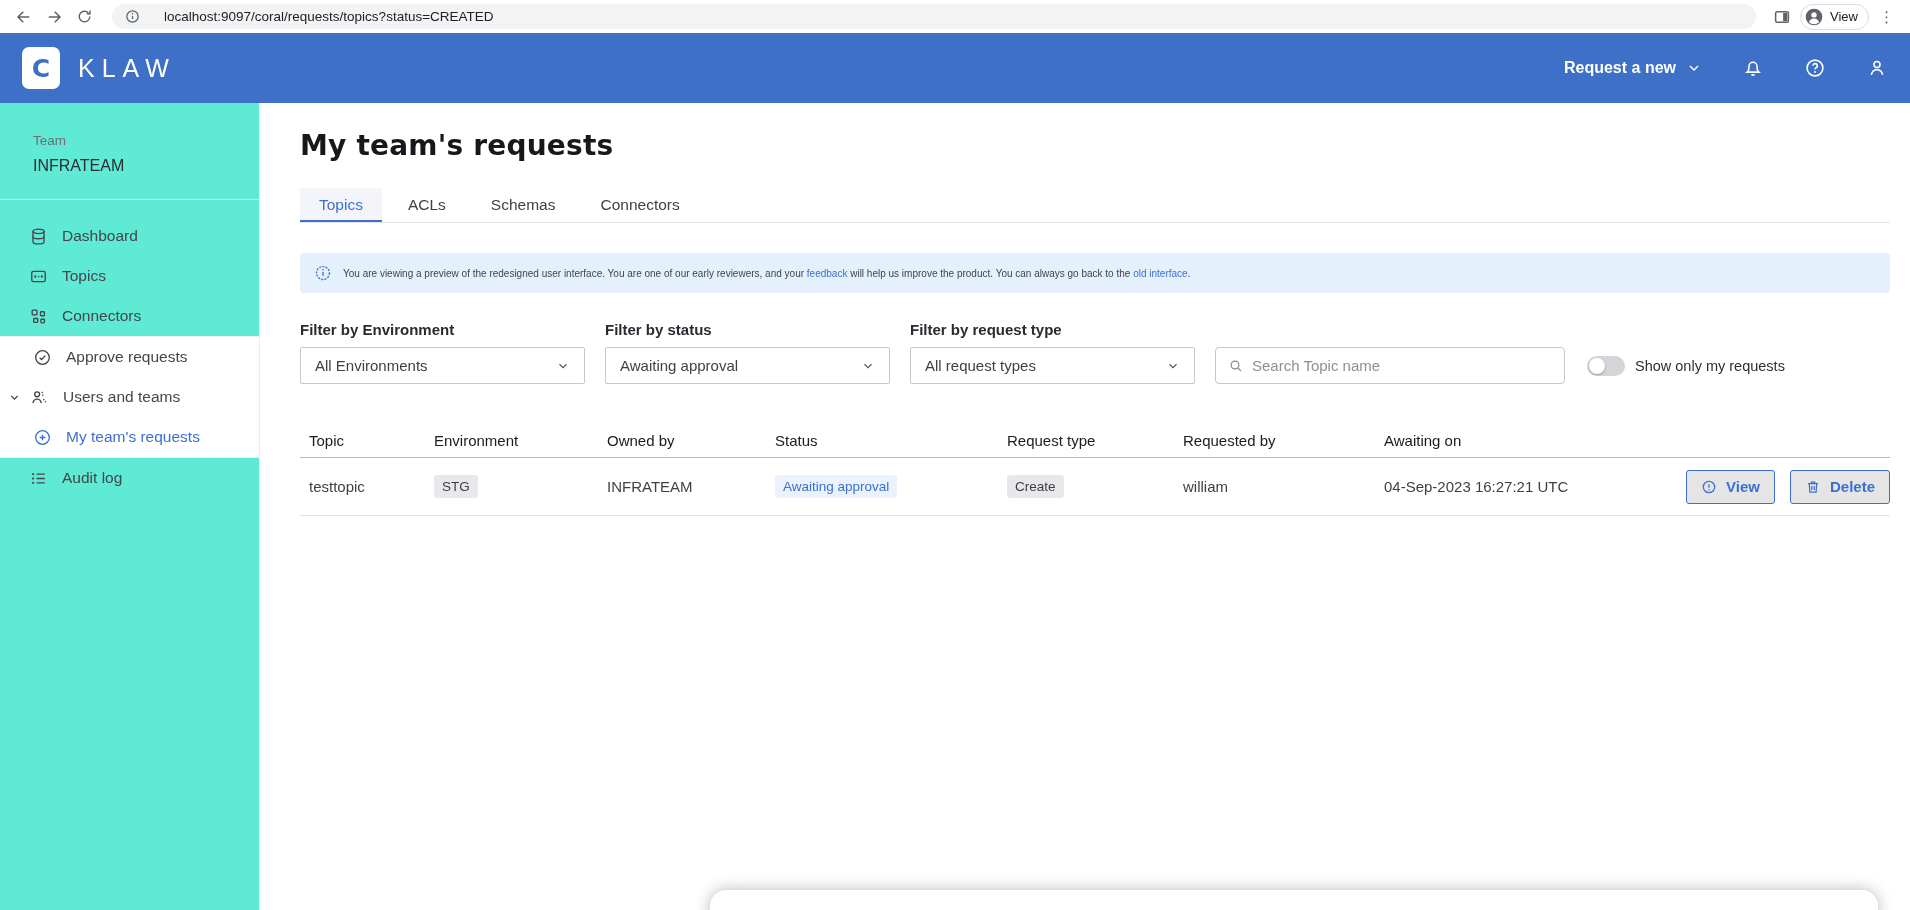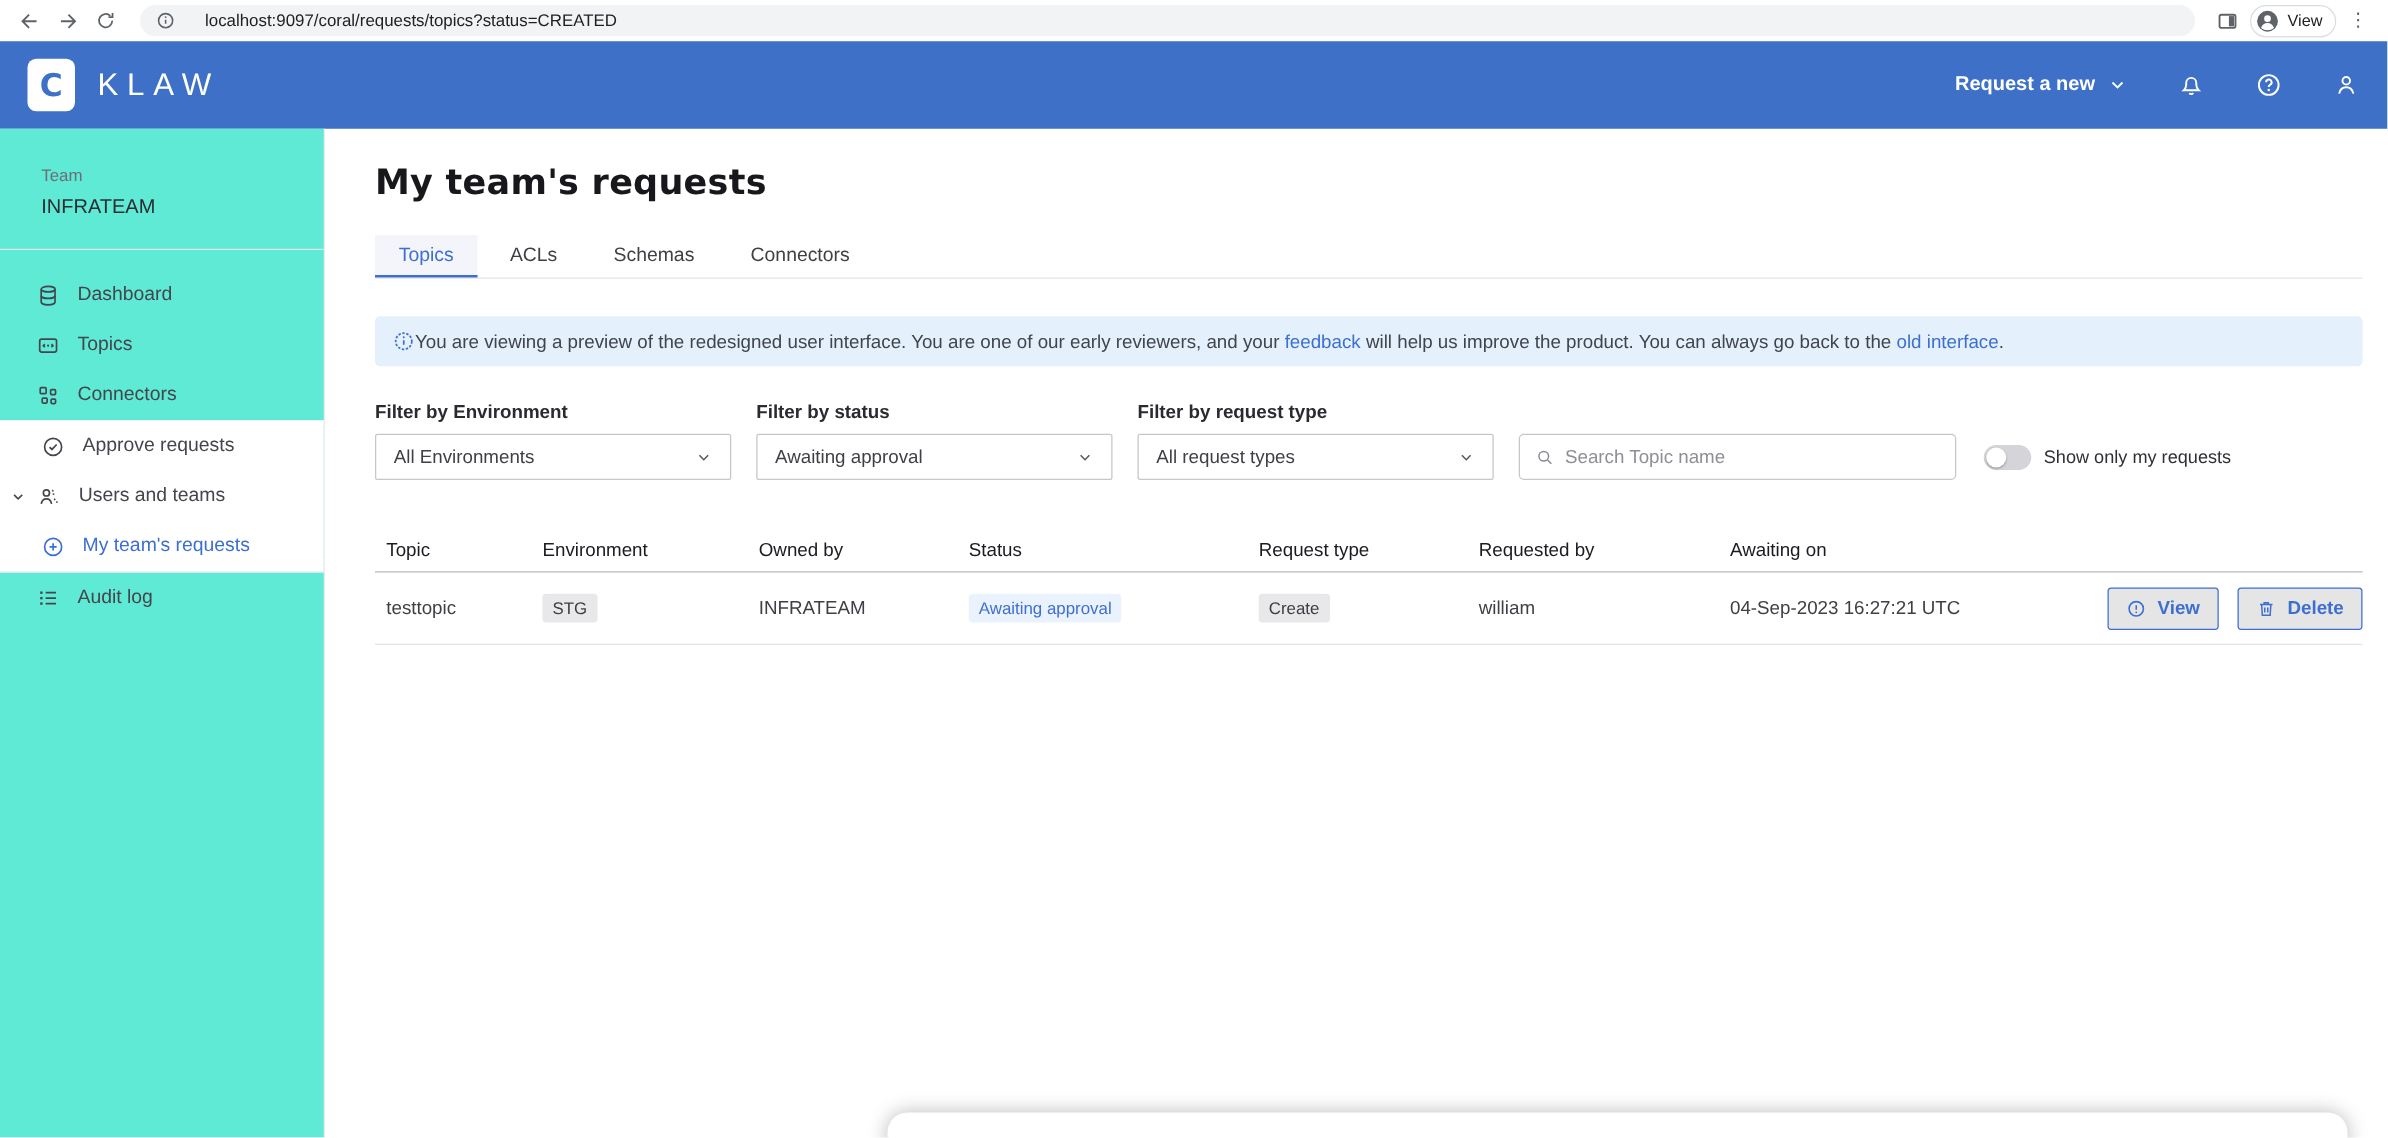--- a/index.html
+++ b/index.html
@@ -49,21 +49,21 @@
   
   .main { flex:1; padding:20px 20px 0 40px; position:relative; min-width:0; }
   .page-title { font-size:28px; font-weight:800; color:#17171c; letter-spacing:.2px;
     margin-top:6px; font-family:"DejaVu Sans", sans-serif; }
   .tabs { display:flex; margin-top:26px; border-bottom:1px solid #e3e3e6; }
   .tab { height:34px; display:flex; align-items:center; padding:0 19px; margin-right:7px;
     font-size:15.5px; color:#3f3f46; cursor:pointer; }
   .tab.active { color:#3d6fd1; background:#f4f5fb; box-shadow:inset 0 -2px 0 #3d6fd1; }
 
   .banner { margin-top:30px; height:40px; background:#e4f1fc; border-radius:4px;
-    display:flex; align-items:center; padding:0 14px; gap:0; font-size:15px; color:#40444c; }
+    display:flex; align-items:center; padding:0 14px; gap:11px; font-size:10px; color:#40444c; }
   .banner .info-ic { width:18px; height:18px; color:#3d6fd1; flex:0 0 auto; display:flex; }
   .banner a { color:#3d6fd1; text-decoration:none; cursor:pointer; }
 
   .filters { display:flex; margin-top:28px; align-items:flex-end; }
   .filter-group { width:285px; margin-right:20px; }
   .filter-label { font-size:15px; font-weight:600; color:#2a2a31; margin-bottom:9px; }
   .select { height:37px; border:1px solid #c6c6cc; border-radius:2px; background:#fff;
     display:flex; align-items:center; justify-content:space-between; padding:0 14px;
     font-size:15px; color:#3f3f46; cursor:pointer; }
   .select .chev { width:14px; height:14px; color:#55555c; display:flex; }

